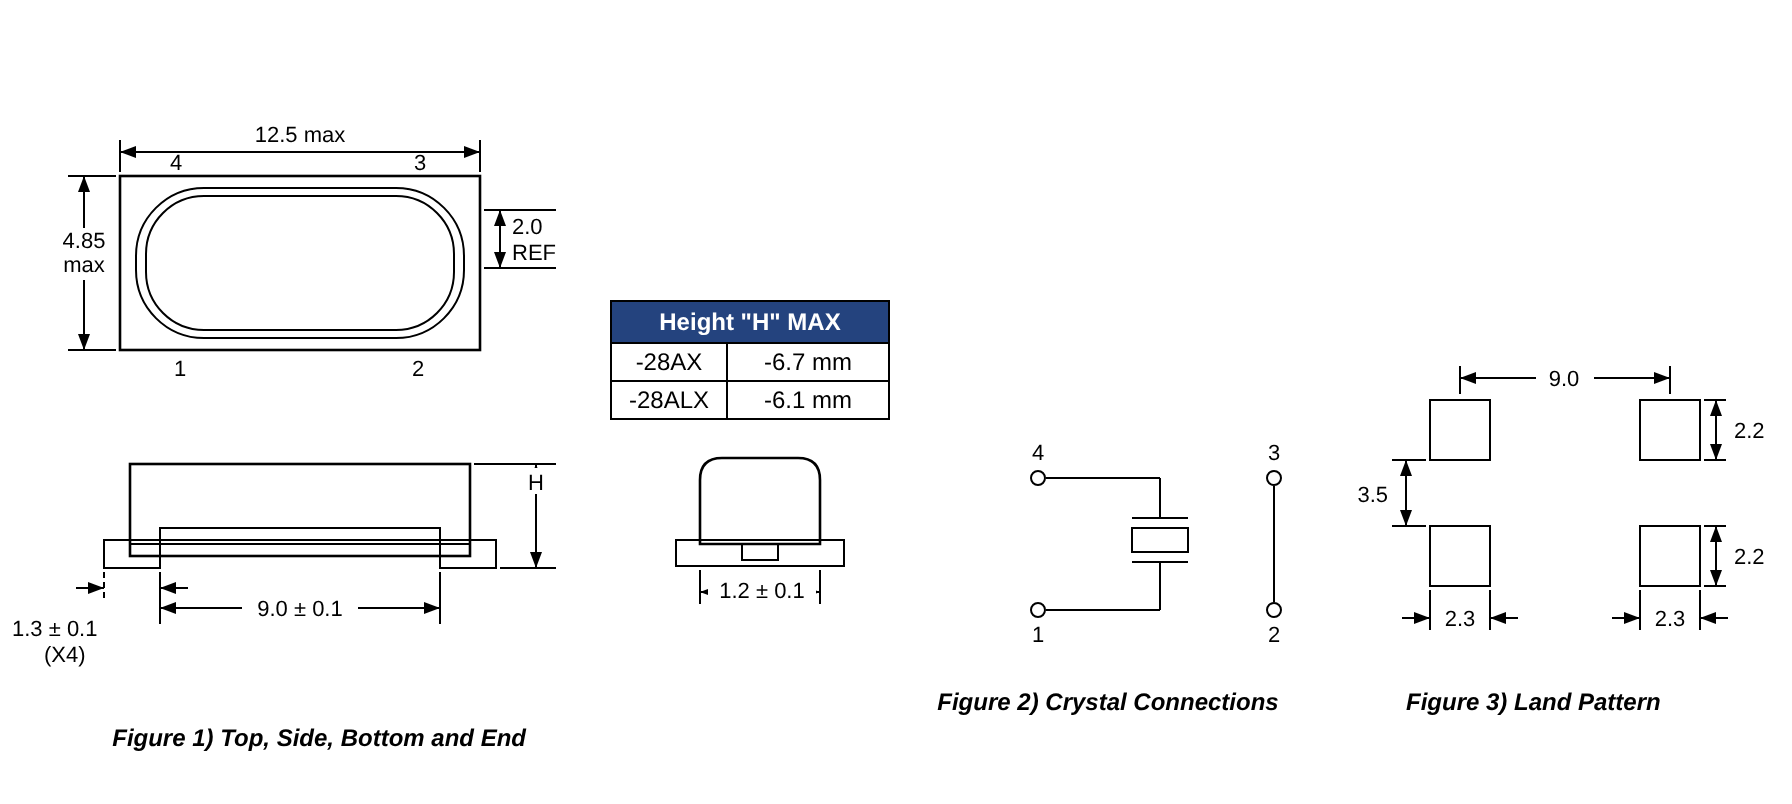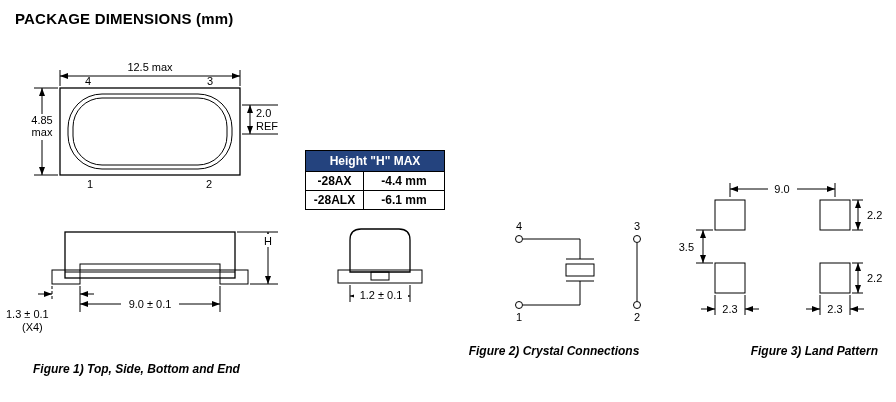--- a/index.html
+++ b/index.html
@@ -1,43 +1,42 @@
 <!DOCTYPE html>
 <html><head>
 <meta charset="utf-8">
 <style>
   html,body{margin:0;padding:0;background:#fff;}
   #page{position:relative;width:896px;height:402px;background:#ffffff;overflow:hidden;
         font-family:"Liberation Sans",sans-serif;color:#000;}
   #drawing{position:absolute;left:0;top:0;}
   .title{position:absolute;left:15px;top:10px;font-size:15px;font-weight:bold;letter-spacing:.2px;}
-  .caption{position:absolute;font-size:12px;font-weight:bold;font-style:italic;}
+  .caption{position:absolute;font-size:12px;font-weight:bold;font-style:italic;text-align:right;}
   #cap1{left:33px;top:362px;width:230px;line-height:15px;}
   #cap2{left:464px;top:344px;width:180px;text-align:center;}
-  #cap3{left:703px;top:344px;width:175px;text-align:right;}
+  #cap3{left:703px;top:344px;width:175px;text-align:left;}
   .htable{position:absolute;left:305px;top:150px;width:138px;border:1px solid #000;
           font-size:12px;background:#fff;}
   .htable-header{color:#fff;font-weight:bold;text-align:center;padding:3px 0;border-bottom:1px solid #000;}
-  .htable-row{display:flex;font-weight:bold;}
+  .htable-row{display:flex;}
   .htable-row + .htable-row{border-top:1px solid #000;}
   .cell{padding:2px 0;text-align:center;}
   .c1{width:57px;border-right:1px solid #000;}
   .c2{flex:1;}
   .ol{fill:none;stroke:#000;stroke-width:1.3px;}
   .th{fill:none;stroke:#000;stroke-width:1px;}
   .dm{fill:none;stroke:#000;stroke-width:1px;}
   text.d{font-family:"Liberation Sans",sans-serif;font-size:11px;fill:#000;}
   .wbg{fill:#fff;}
 </style>
 </head>
 <body>
 
 <div id="page">
 
-  <div class="title">PACKAGE DIMENSIONS (mm)</div>
 
   <svg id="drawing" width="896" height="402" viewBox="0 0 896 402">
     <defs>
       <marker id="arr" markerWidth="9" markerHeight="9" refX="8" refY="3" orient="auto-start-reverse" markerUnits="userSpaceOnUse">
         <path d="M0,0 L8,3 L0,6 Z" fill="#000"></path>
       </marker>
       <pattern id="hatch" width="5" height="5" patternUnits="userSpaceOnUse" patternTransform="rotate(45)">
         <rect width="5" height="5" fill="#ffffff"></rect>
         <line x1="0" y1="0" x2="0" y2="5" stroke="#666" stroke-width="1.1"></line>
       </pattern>
@@ -197,21 +196,21 @@
         <line x1="864" y1="309" x2="850" y2="309" marker-end="url(#arr)"></line>
       </g>
       <text class="d" x="835" y="313" text-anchor="middle">2.3</text>
     </g>
   </svg>
 
   <div class="htable">
     <div class="htable-header" style="background-color: rgb(36, 67, 126);">Height "H" MAX</div>
     <div class="htable-row">
       <div class="cell c1">-28AX</div>
-      <div class="cell c2">-4.4 mm</div>
+      <div class="cell c2">-6.7 mm</div>
     </div>
     <div class="htable-row">
       <div class="cell c1">-28ALX</div>
       <div class="cell c2">-6.1 mm</div>
     </div>
   </div>
 
   <div id="cap1" class="caption">
     <div>Figure 1) Top, Side, Bottom  and End</div>
   </div>

